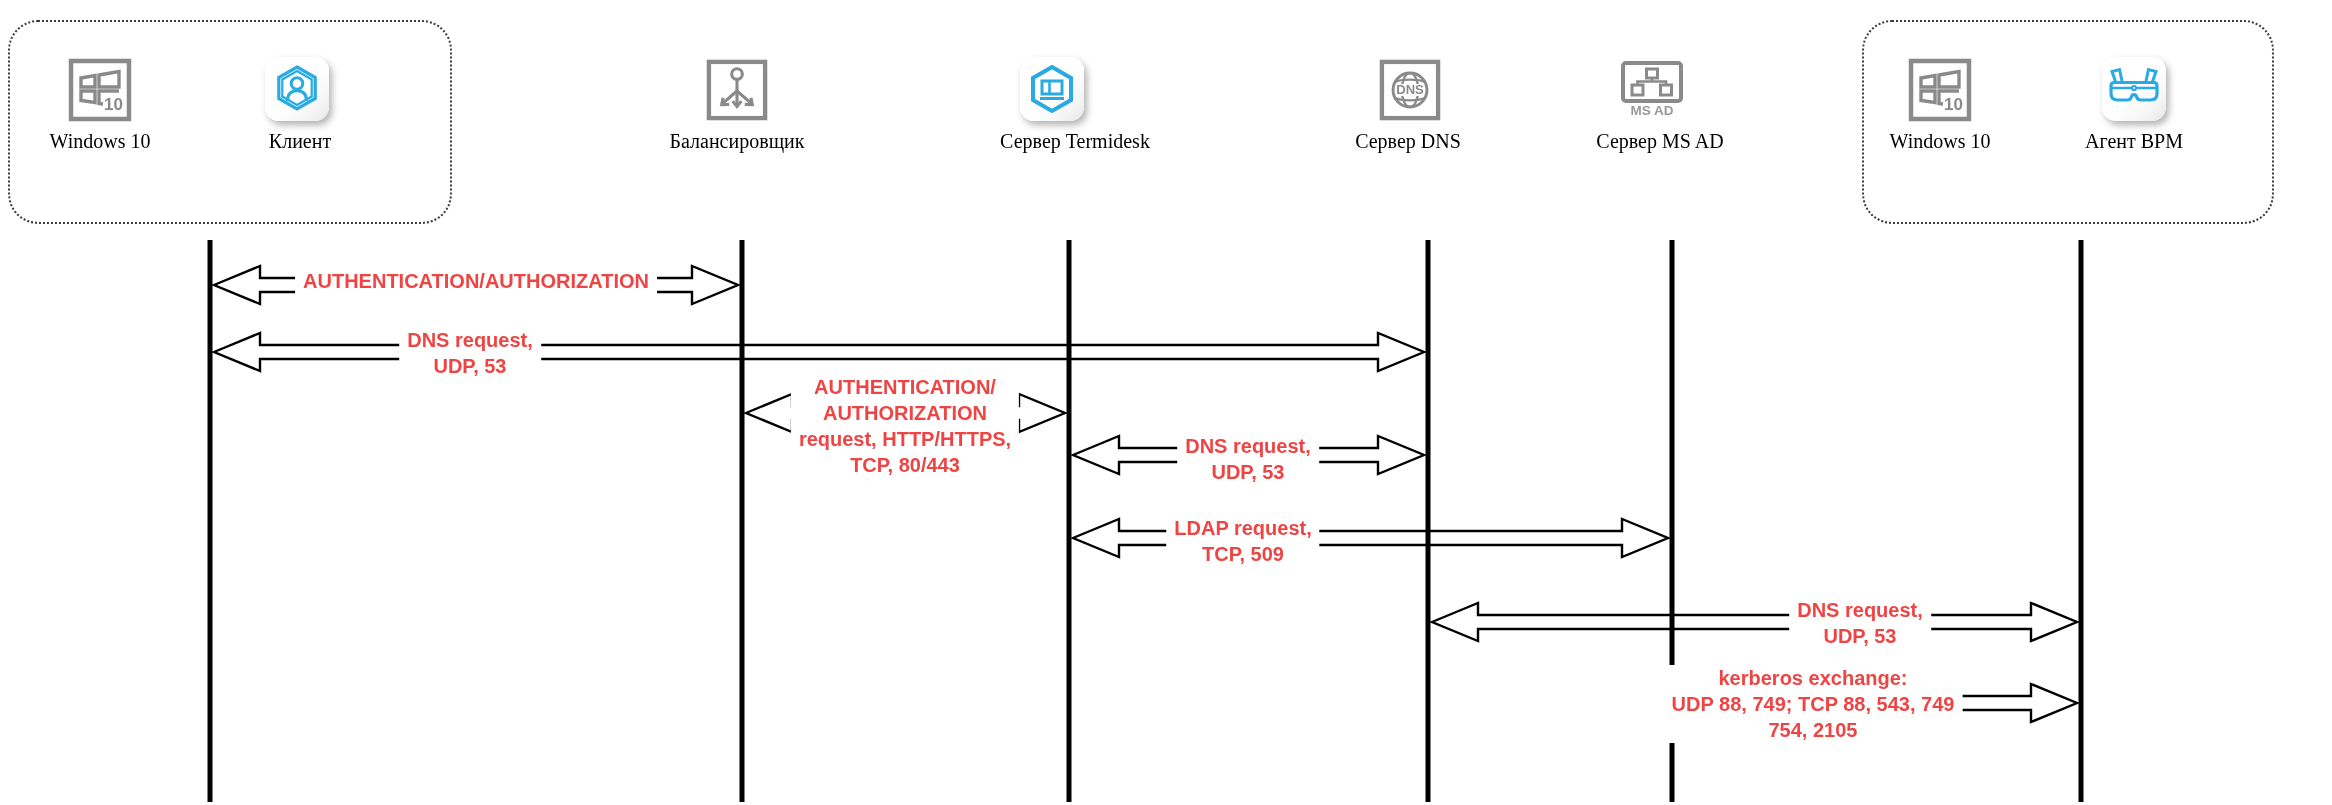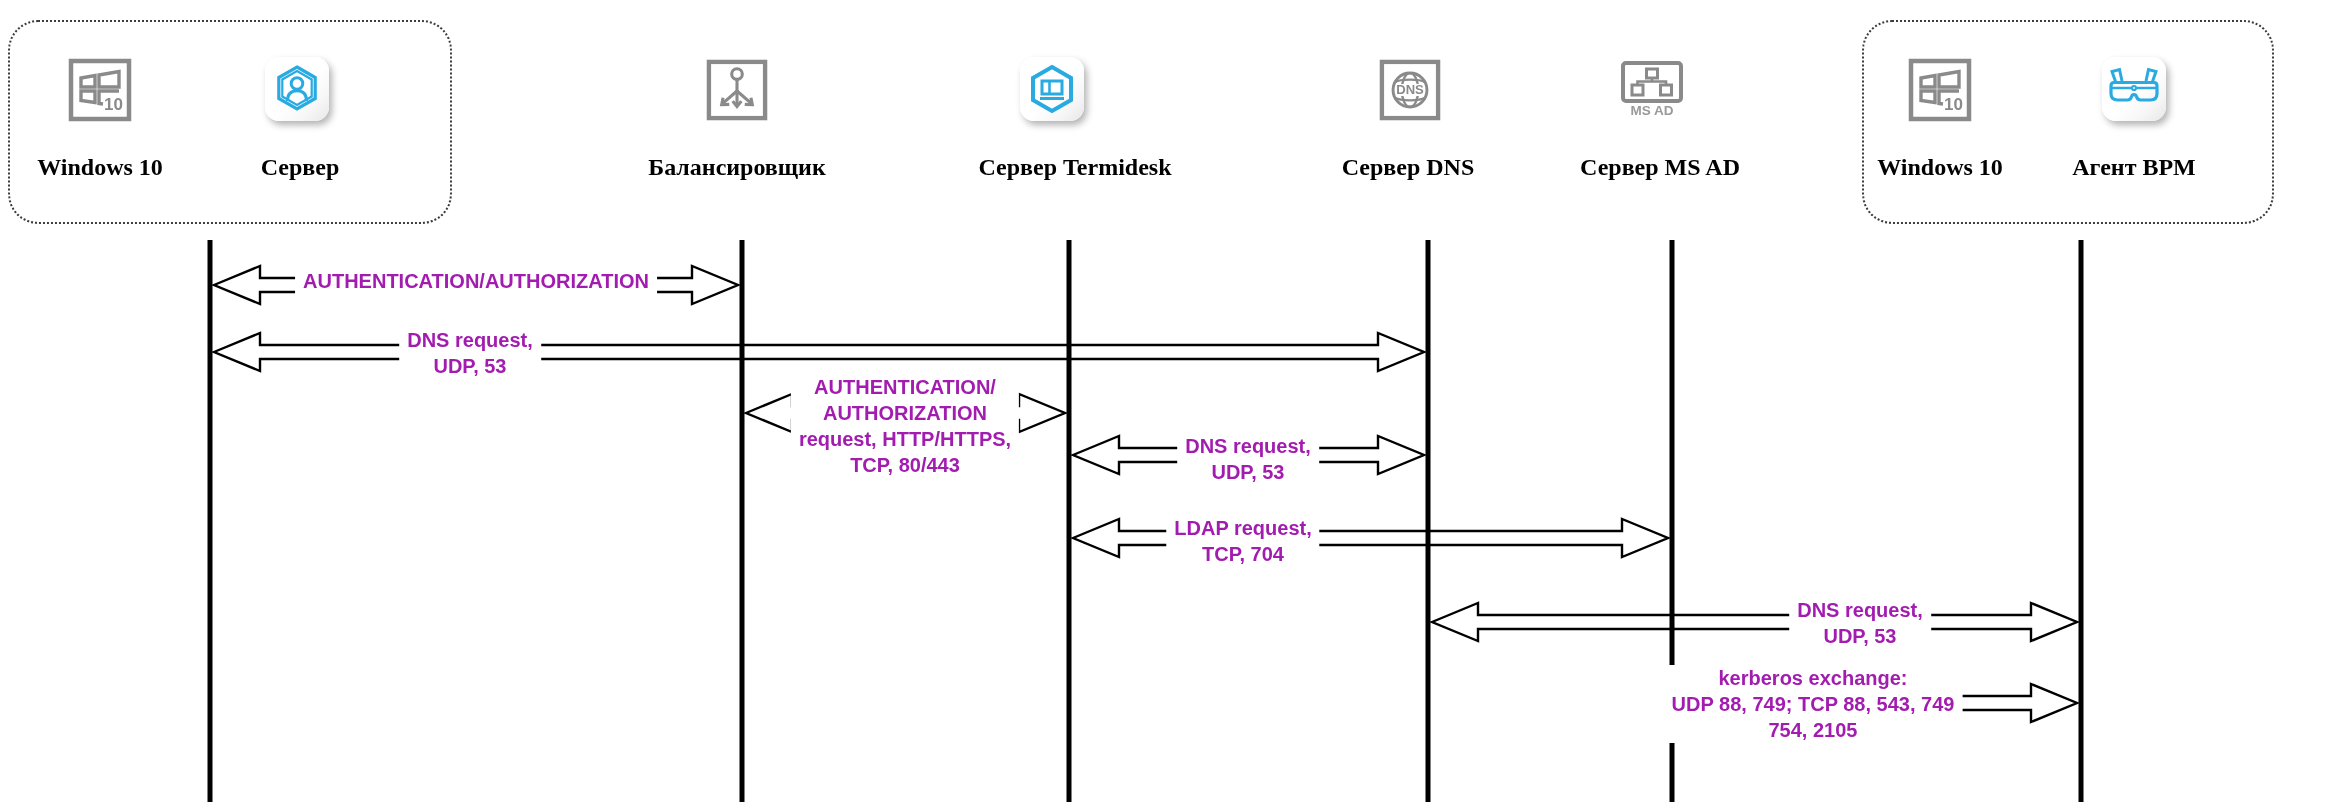--- a/index.html
+++ b/index.html
@@ -16,34 +16,34 @@
   #group-right{left:1862px;top:20px;width:408px;height:200px;}
   
   .actor-icon{position:absolute;}
   .white-tile{
     position:absolute;width:64px;height:64px;border-radius:14px;
     background:linear-gradient(135deg,#ffffff 55%,#f6f6f6 78%,#e7e7e7 100%);
     box-shadow:3px 4px 7px rgba(0,0,0,0.30);
   }
   .white-tile svg{position:absolute;left:0;top:0;}
   .actor-caption{
-    position:absolute;top:154px;transform:translateX(-50%);
-    font-family:"Liberation Serif",serif;font-weight:700;font-size:24px;color:#000;
+    position:absolute;top:130px;transform:translateX(-50%);
+    font-family:"Liberation Serif",serif;font-weight:400;font-size:20px;color:#000;
     white-space:nowrap;
   }
   
   #lines-layer{position:absolute;left:0;top:0;}
   .msg-arrow{fill:#ffffff;stroke:#000000;stroke-width:2.4;stroke-linejoin:miter;}
   .lifeline{stroke:#000000;stroke-width:5;}
   
   .msg-label{
     position:absolute;transform:translate(-50%,-50%);
     background:#ffffff;padding:0 8px;text-align:center;
     font-family:"Liberation Sans",sans-serif;font-weight:700;font-size:20px;
-    line-height:26px;color:#a21caf;white-space:nowrap;
+    line-height:26px;color:#ef4444;white-space:nowrap;
   }
   .msg-label span{display:block;}
 </style>
 </head>
 <body>
 
 <div id="canvas">
 
   <svg id="lines-layer" width="2332" height="805" viewBox="0 0 2332 805">
 
@@ -79,21 +79,21 @@
   <div class="actor-caption" style="left:100px;">Windows 10</div>
 
   <div class="white-tile" style="left:265px;top:57px;">
     <svg width="64" height="64" viewBox="0 0 64 64" fill="none" stroke="#29abe2">
       <path d="M32,10 L50.2,20.5 L50.2,41.5 L32,52 L13.8,41.5 L13.8,20.5 Z" stroke-width="3.2"></path>
       <path d="M32,14 L46.7,22.5 L46.7,39.5 L32,48 L17.3,39.5 L17.3,22.5 Z" stroke-width="2.2"></path>
       <circle cx="32" cy="26.5" r="5.8" stroke-width="3"></circle>
       <path d="M22.5,44 C22.5,36.5 26,33.8 32,33.8 C38,33.8 41.5,36.5 41.5,44" stroke-width="3"></path>
     </svg>
   </div>
-  <div class="actor-caption" style="left:300px;">Сервер</div>
+  <div class="actor-caption" style="left:300px;">Клиент</div>
 
   <div class="actor-icon" style="left:706px;top:59px;">
     <svg width="62" height="62" viewBox="0 0 64 64" fill="none" stroke="#8a8a8a">
       <rect x="3" y="3" width="58" height="58" stroke-width="4.5"></rect>
       <circle cx="32" cy="15.5" r="5.5" stroke-width="3.2"></circle>
       <path d="M32,21 L32,48" stroke-width="3.2"></path>
       <path d="M27.5,43.5 L32,49 L36.5,43.5" stroke-width="3.2"></path>
       <path d="M32,33 L17,46" stroke-width="3.2"></path>
       <path d="M24,46.8 L16.2,47.2 L17.6,40" stroke-width="3.2"></path>
       <path d="M32,33 L47,46" stroke-width="3.2"></path>
@@ -172,21 +172,21 @@
     <span>AUTHORIZATION</span>
     <span>request, HTTP/HTTPS,</span>
     <span>TCP, 80/443</span>
   </div>
   <div class="msg-label" style="left:1248px;top:459px;">
     <span>DNS request,</span>
     <span>UDP, 53</span>
   </div>
   <div class="msg-label" style="left:1243px;top:541px;">
     <span>LDAP request,</span>
-    <span>TCP, 704</span>
+    <span>TCP, 509</span>
   </div>
   <div class="msg-label" style="left:1860px;top:623px;">
     <span>DNS request,</span>
     <span>UDP, 53</span>
   </div>
   <div class="msg-label" style="left:1813px;top:704px;">
     <span>kerberos exchange:</span>
     <span>UDP 88, 749; TCP 88, 543, 749</span>
     <span>754, 2105</span>
   </div>

